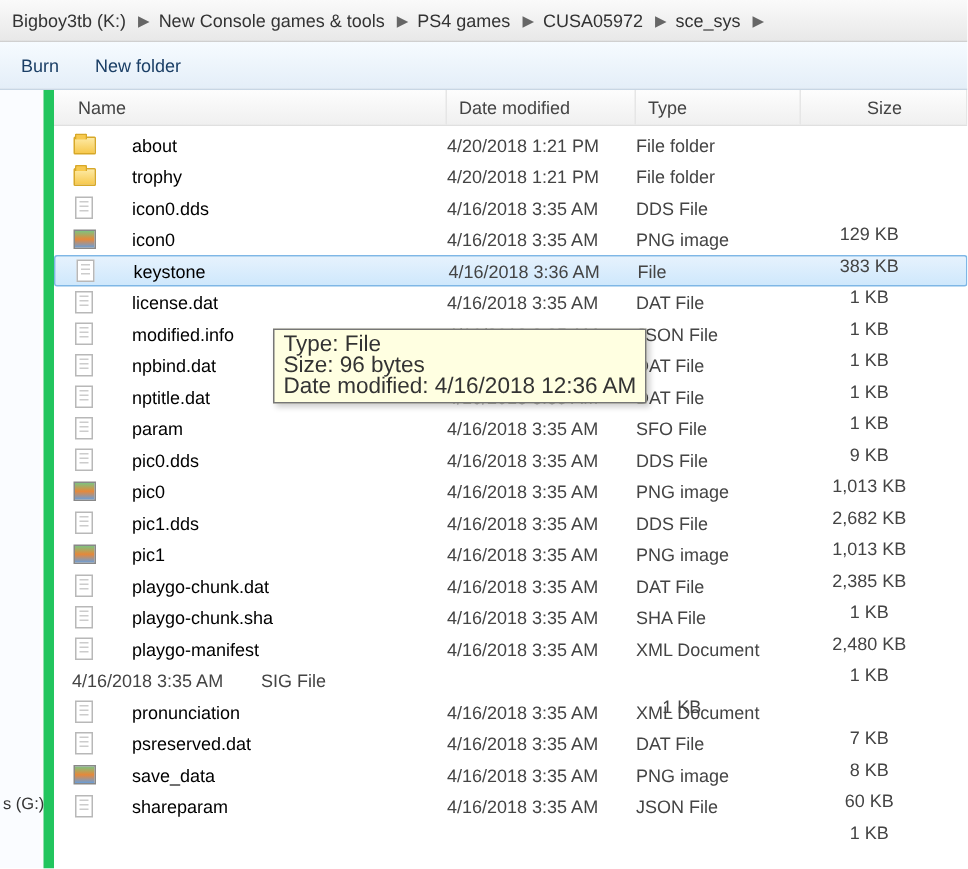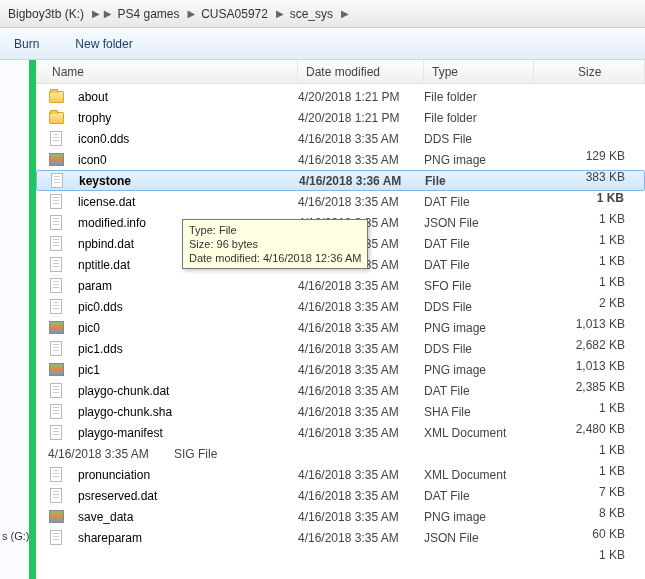--- a/index.html
+++ b/index.html
@@ -34,21 +34,21 @@
     padding: 0 2px;
     font-size: 10px;
   }
   .toolbar {
     height: 32px;
     background: linear-gradient(#f6fbff, #e4eef8);
     border-bottom: 1px solid #c8d6e4;
     display: flex;
     align-items: center;
     padding: 0 8px;
-    gap: 24px;
+    gap: 12px;
   }
   .toolbar .tb-btn {
     color: #1b3f66;
     cursor: pointer;
     padding: 4px 6px;
   }
   .content {
     display: flex;
     height: calc(100% - 60px);
   }
@@ -93,26 +93,25 @@
   .row {
     display: flex;
     height: 21px;
     align-items: center;
     padding-left: 12px;
   }
   .row.selected {
     background: linear-gradient(#e6f2fd, #cfe8fc);
     border: 1px solid #7fb7e6;
     border-radius: 2px;
-    font-weight: bold;
-  }
-  .cell-name { width: 250px; display: flex; align-items: center; gap: 14px; }
+  }
+  .cell-name { width: 250px; display: flex; align-items: center; gap: 24px; }
   .cell-date { width: 126px; color: #444; }
   .cell-type { width: 110px; color: #444; }
-  .cell-size { flex: 1; text-align: right; padding-right: 20px; color: #444; margin-top: 35px; }
+  .cell-size { flex: 1; text-align: center; padding-right: 20px; color: #444; margin-top: 35px; }
   .icon {
     width: 16px; height: 16px;
     display: inline-flex;
     align-items: center;
     justify-content: center;
     font-size: 12px;
   }
   .icon-folder {
     background: linear-gradient(#fde9a3, #f7c94e);
     border: 1px solid #d7a828;
@@ -148,33 +147,34 @@
     border: 1px solid #888;
     width: 15px; height: 13px;
   }
   .tooltip {
     position: absolute;
     left: 182px;
     top: 219px;
     background: #ffffe1;
     border: 1px solid #767676;
     padding: 3px 6px;
-    font-size: 11px;
+    font-size: 15px;
     color: #333;
     line-height: 14px;
     box-shadow: 2px 2px 4px rgba(0,0,0,0.2);
     z-index: 10;
   }
 </style>
 </head>
 <body>
 
 <div class="breadcrumb">
     <span class="crumb">Bigboy3tb (K:)</span>
     <span class="sep">▶</span>
+    <span class="crumb">New Console games &amp; tools</span>
     <span class="sep">▶</span>
     <span class="crumb">PS4 games</span>
     <span class="sep">▶</span>
     <span class="crumb">CUSA05972</span>
     <span class="sep">▶</span>
     <span class="crumb">sce_sys</span>
     <span class="sep">▶</span>
   </div>
 
 <div class="toolbar">
@@ -295,21 +295,21 @@
         </div>
         <div class="row">
           <div class="cell-name">
             <span class="icon">
               <span class="icon-file"></span>
             </span>
             <span>param</span>
           </div>
           <div class="cell-date">4/16/2018 3:35 AM</div>
           <div class="cell-type">SFO File</div>
-          <div class="cell-size">2 KB</div>
+          <div class="cell-size">9 KB</div>
         </div>
         <div class="row">
           <div class="cell-name">
             <span class="icon">
               <span class="icon-file"></span>
             </span>
             <span>pic0.dds</span>
           </div>
           <div class="cell-date">4/16/2018 3:35 AM</div>
           <div class="cell-type">DDS File</div>

